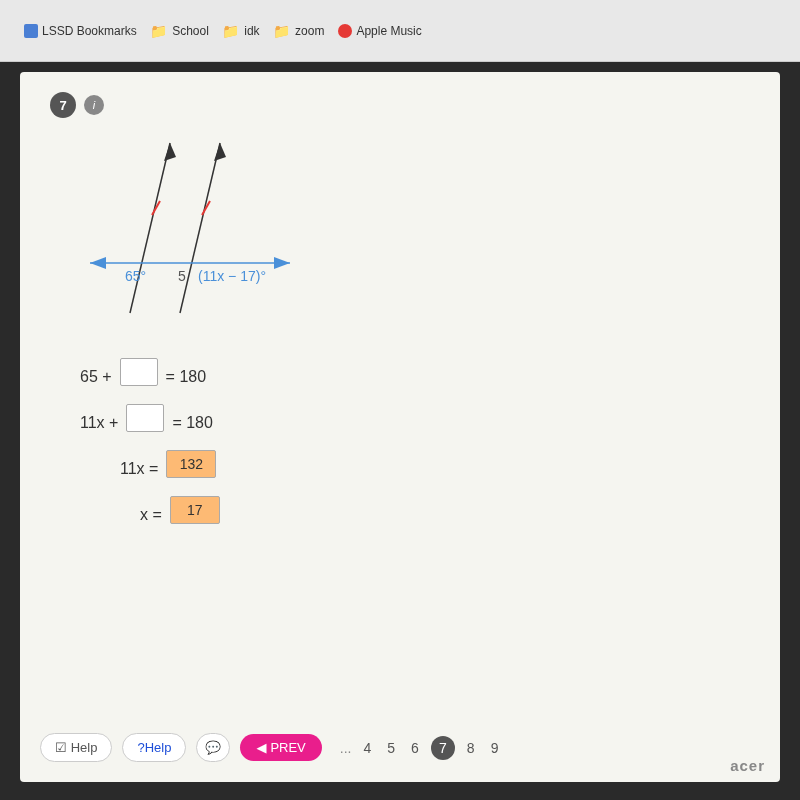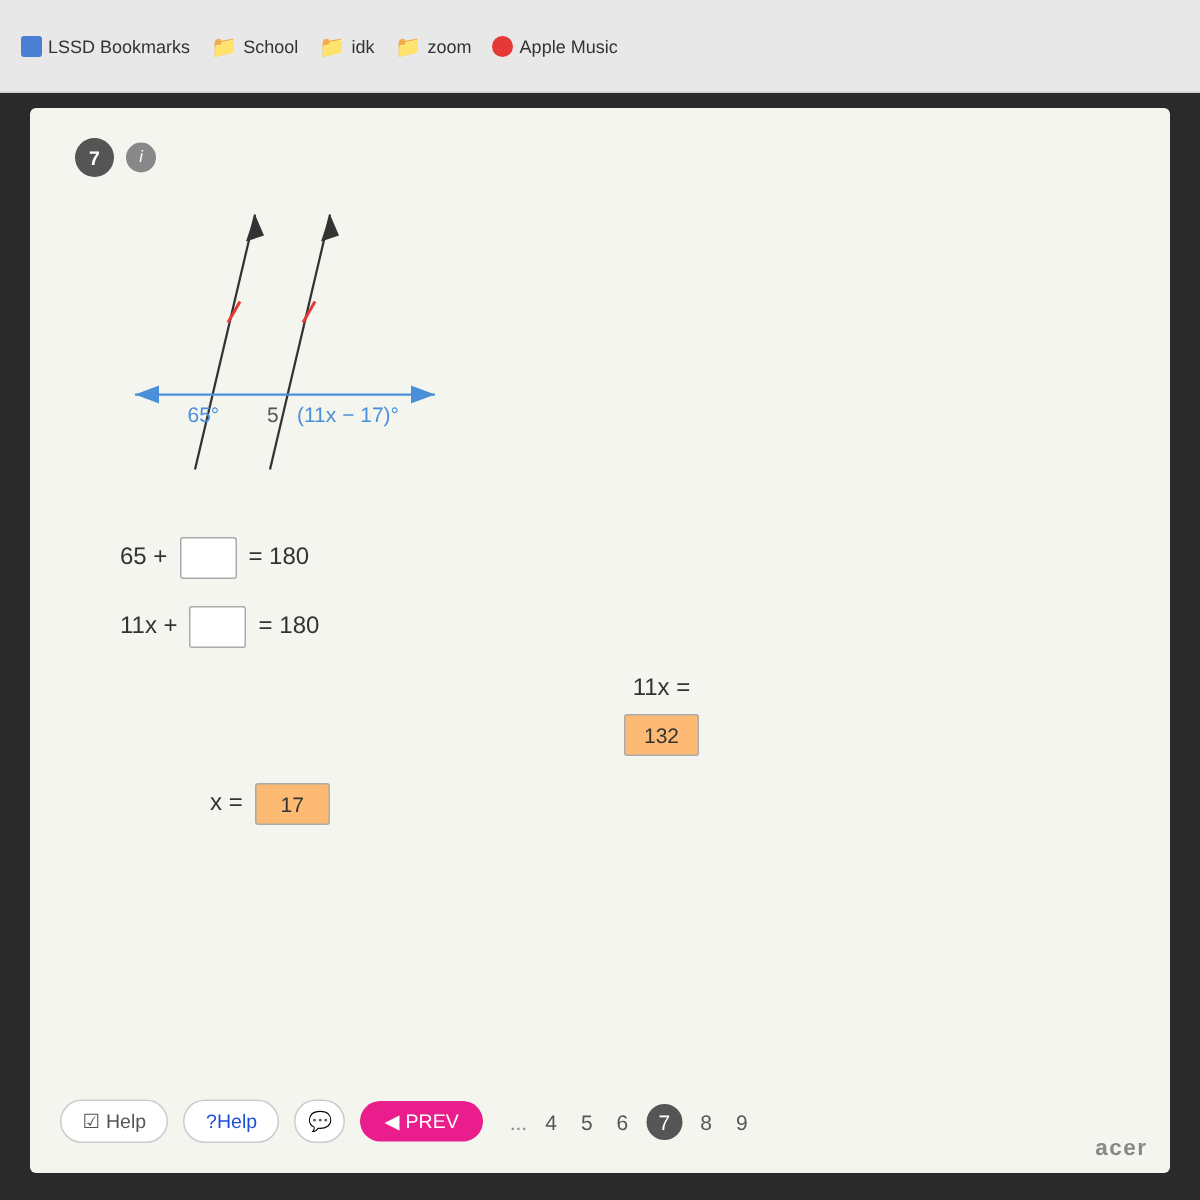--- a/index.html
+++ b/index.html
@@ -10,21 +10,21 @@
       font-family: Arial, sans-serif;
       overflow: hidden;
     }
 
     
     .browser-chrome {
       background: #e8e8e8;
       height: 62px;
       display: flex;
       align-items: center;
-      padding: 0 10px;
+      padding: 0 20px;
       gap: 6px;
       border-bottom: 1px solid #ccc;
     }
 
     .bookmark-item {
       display: flex;
       align-items: center;
       gap: 4px;
       font-size: 12px;
       color: #333;
@@ -96,21 +96,21 @@
     
     .math-work {
       margin: 10px 0 0 30px;
       display: flex;
       flex-direction: column;
       gap: 18px;
     }
 
     .math-line {
       display: flex;
-      align-items: center;
+      align-items: flex-end;
       gap: 8px;
       font-size: 16px;
       color: #333;
     }
 
     .math-box {
       width: 38px;
       height: 28px;
       border: 1.5px solid #aaa;
       display: inline-block;
@@ -128,21 +128,21 @@
       border: 1.5px solid #aaa;
       display: inline-block;
       border-radius: 2px;
       text-align: center;
       line-height: 26px;
       font-size: 14px;
       color: #333;
       background: #fdba74;
     }
 
-    .indent { margin-left: 52px; flex-direction: column; }
+    .indent { margin-left: 40px; }
     .indent2 { margin-left: 60px; }
 
     
     .bottom-toolbar {
       position: absolute;
       bottom: 20px;
       left: 20px;
       right: 20px;
       display: flex;
       align-items: center;

